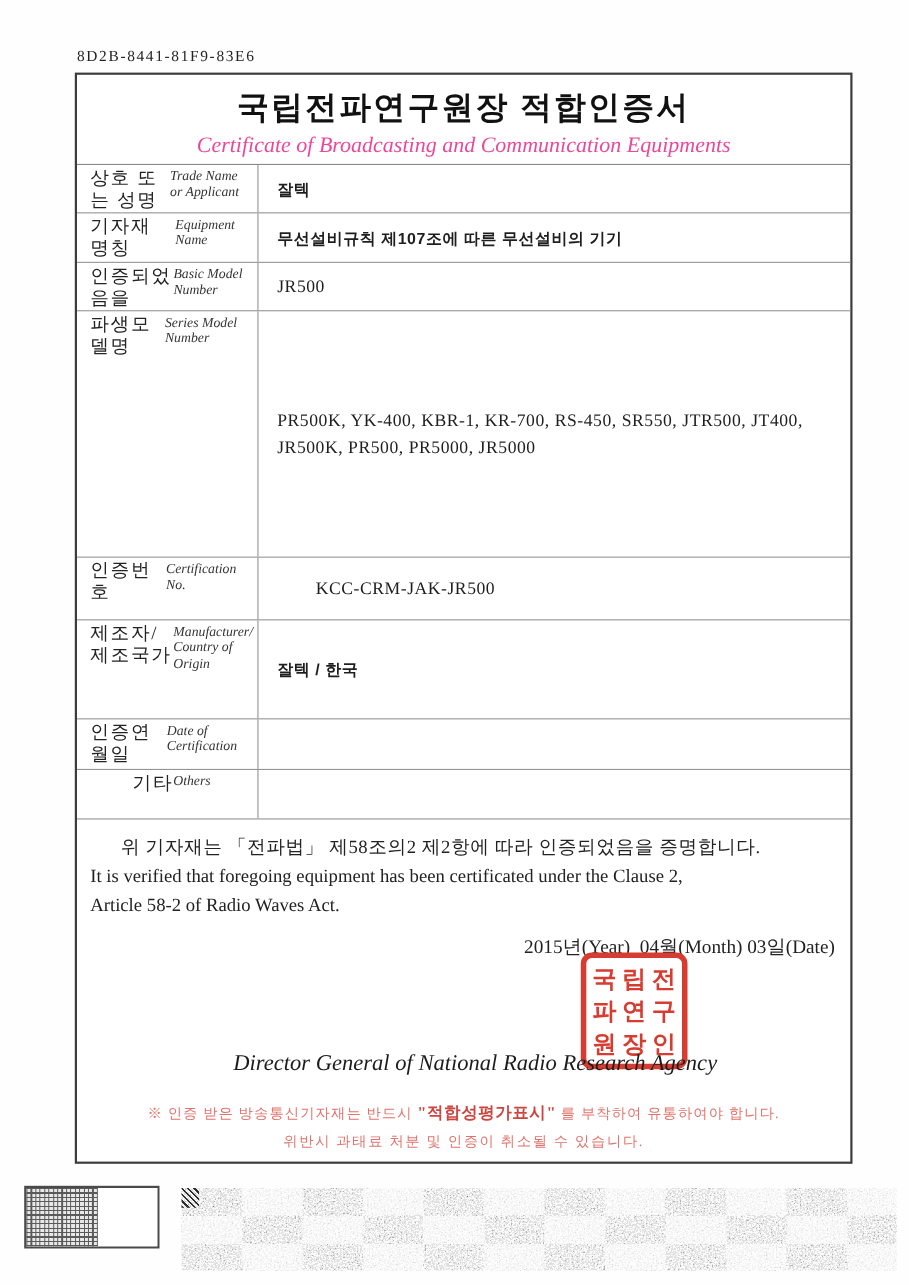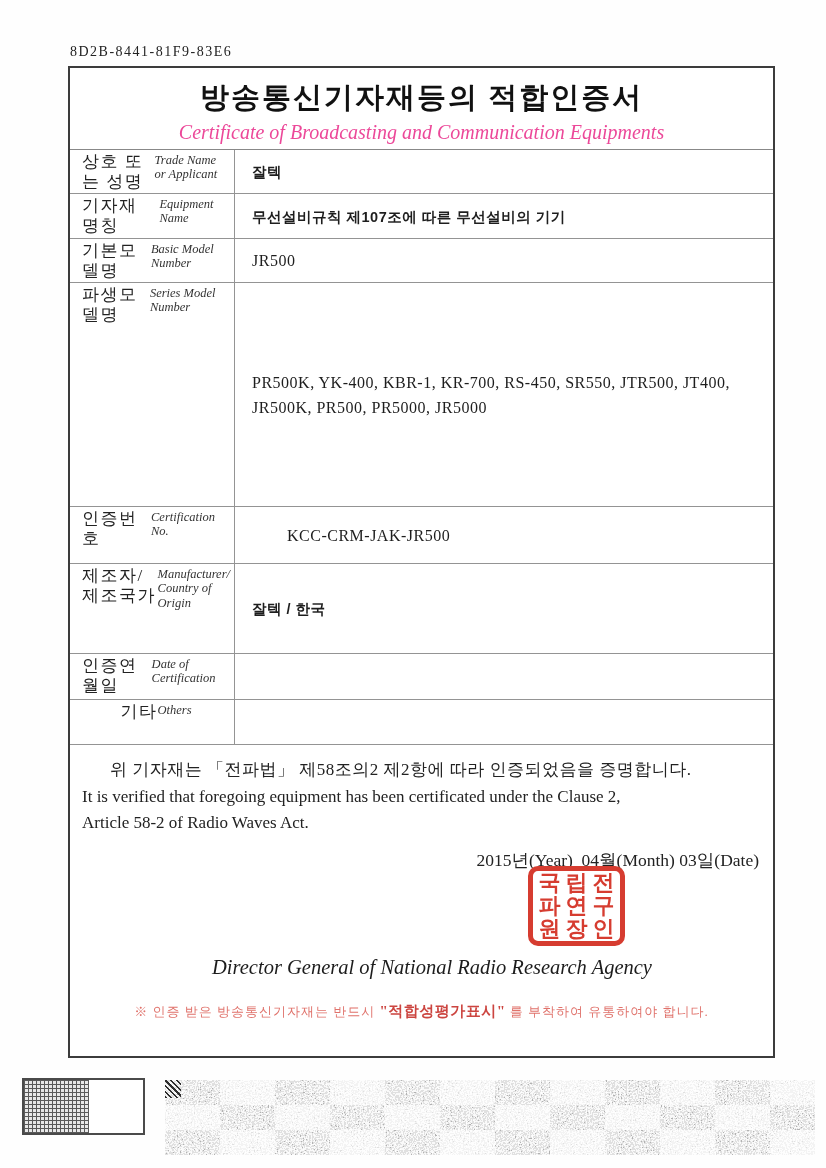--- a/index.html
+++ b/index.html
@@ -29,21 +29,21 @@
   .cell-value { flex:1; display:flex; align-items:center; padding:2px 4px 0 17px; }
   .v-ko { font-size:14.5px; font-weight:bold; font-family:"Liberation Sans", sans-serif; letter-spacing:0.5px; color:#1e1e1e; }
   .v-lat { font-size:16px; font-family:"Liberation Serif", serif; letter-spacing:0.5px; color:#1e1e1e; line-height:1.55; }
 
   
   .stmt-ko { margin:13px 16px 0 40px; font-size:17px; letter-spacing:0.5px; color:#222; }
   .stmt-en { margin:3px 14px 0 12px; font-size:17px; line-height:1.5; color:#222; }
   .date-line { margin-top:13px; padding-right:14px; text-align:right; font-size:17.5px; white-space:pre; color:#222; }
 
   .signer-ko { position:absolute; left:262px; top:836px; font-size:27px; letter-spacing:2.5px; color:#1a1a1a; }
-  .seal { position:absolute; left:458px; top:798px; width:97px; height:80px;
+  .seal { position:absolute; left:458px; top:798px; width:97px; height:106px;
           border:5px solid #d63c30; border-radius:10px; display:flex; flex-direction:column;
           justify-content:space-evenly; align-items:center; padding-left:5px; background:rgba(255,255,255,0); }
   .seal-row { font-family:"Liberation Sans", sans-serif; font-weight:bold; font-size:22px;
               letter-spacing:5px; color:#d63c30; line-height:1; }
   .signer-en { position:absolute; top:888px; left:0; width:100%; text-align:center; padding-left:21px;
                font-size:20.5px; font-style:italic; color:#1c1c1c; }
 
   .notice { position:absolute; top:934px; left:0; width:100%; text-align:center; }
   .notice-l1 { font-size:13px; letter-spacing:1px; color:#e0736c; }
   .notice-bold { font-size:15px; font-weight:bold; color:#cc4540; letter-spacing:0.5px; }
@@ -69,21 +69,21 @@
 </head>
 <body>
 
 <div class="page">
 
   <div class="doc-id">8D2B-8441-81F9-83E6</div>
 
   <div class="cert-box">
 
     <div class="title-block">
-      <div class="title-ko">방송통신기자재등의 적합인증서</div>
+      <div class="title-ko">국립전파연구원장 적합인증서</div>
       <div class="title-en">Certificate of Broadcasting and Communication Equipments</div>
     </div>
 
     <div class="trow r0">
       <div class="cell-label">
         <div class="label-ko">상호 또는 성명</div>
         <div class="label-en">Trade Name or Applicant</div>
       </div>
       <div class="cell-value">
         <span class="v-ko">잘텍</span>
@@ -95,21 +95,21 @@
         <div class="label-ko">기자재 명칭</div>
         <div class="label-en">Equipment  Name</div>
       </div>
       <div class="cell-value">
         <span class="v-ko">무선설비규칙 제107조에 따른 무선설비의 기기</span>
       </div>
     </div>
 
     <div class="trow r2">
       <div class="cell-label">
-        <div class="label-ko">기본모델명</div>
+        <div class="label-ko">인증되었음을</div>
         <div class="label-en">Basic Model Number</div>
       </div>
       <div class="cell-value">
         <span class="v-lat">JR500</span>
       </div>
     </div>
 
     <div class="trow r3">
       <div class="cell-label">
         <div class="label-ko">파생모델명</div>
@@ -169,20 +169,21 @@
     <div class="seal">
       <div class="seal-row">국립전</div>
       <div class="seal-row">파연구</div>
       <div class="seal-row">원장인</div>
     </div>
 
     <div class="signer-en">Director General of National Radio Research Agency</div>
 
     <div class="notice">
       <div class="notice-l1"><span>※ 인증 받은 방송통신기자재는 반드시 </span><span class="notice-bold">"적합성평가표시"</span><span> 를 부착하여 유통하여야 합니다.</span></div>
+      <div class="notice-l2">위반시 과태료 처분 및 인증이 취소될 수 있습니다.</div>
     </div>
 
   </div>
 
   <div class="pattern-box">
     <div class="pattern-hatch"></div>
     <div class="pattern-white"></div>
   </div>
 
   <div class="noise-strip">

